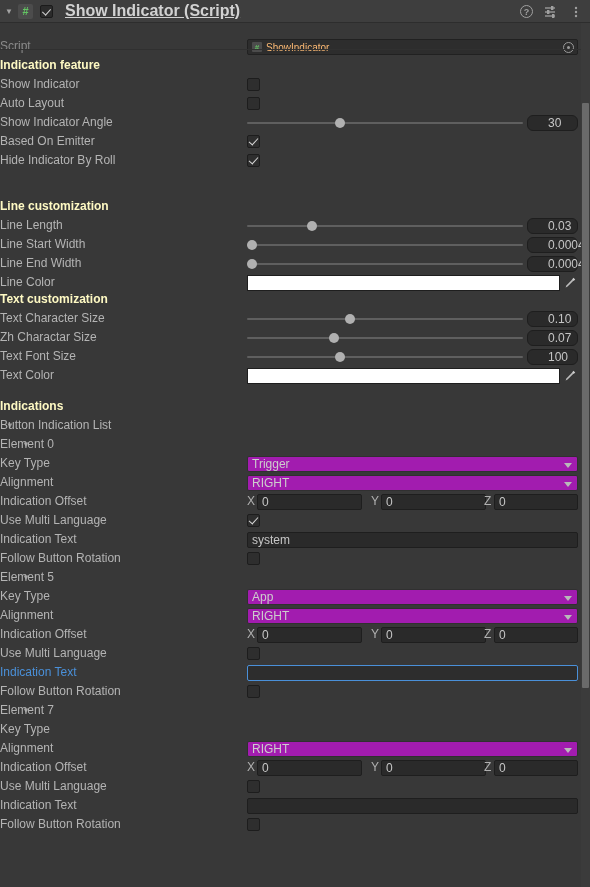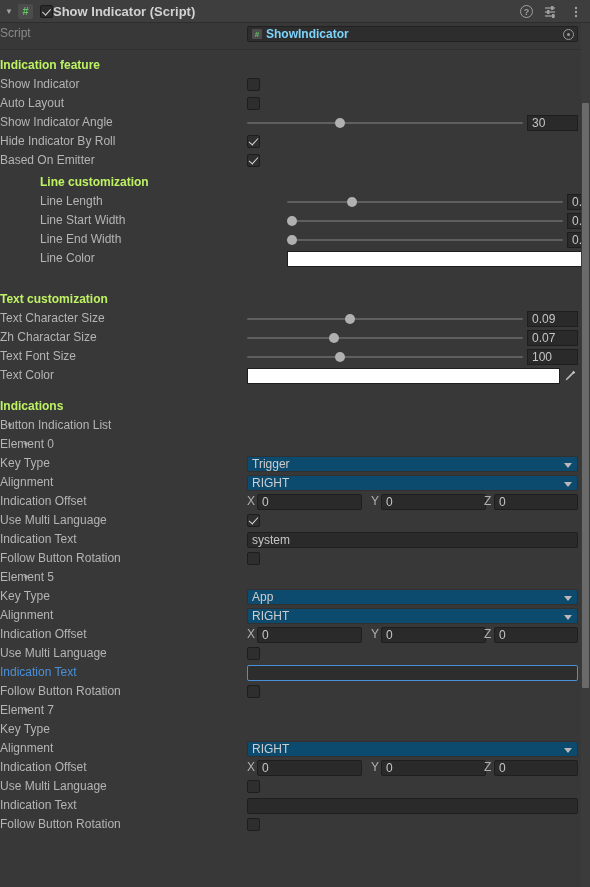--- a/index.html
+++ b/index.html
@@ -31,37 +31,37 @@
   .hdr-check {
     width: 13px; height: 13px; background: #2b2b2b; border: 1px solid #1b1b1b;
     border-radius: 2px; margin-left: 7px; position: relative;
   }
   .hdr-check.on::after {
     content: ""; position: absolute; left: 3px; top: 1px;
     width: 4px; height: 7px; border: solid #d2d2d2;
     border-width: 0 1.6px 1.6px 0; transform: rotate(42deg);
   }
   .comp-title {
-    margin-left: 0; color: #d2d2d2; font-size: 13px; font-weight: bold;
+    margin-left: 12px; color: #d2d2d2; font-size: 16px; font-weight: bold; text-decoration: underline;
   }
   .hdr-icons { position: absolute; right: 7px; top: 0; height: 23px; display: flex; align-items: center; gap: 11px; }
   .ic { width: 14px; height: 14px; position: relative; }
   .ic-help { border: 1.3px solid #a0a0a0; border-radius: 50%; width: 13px; height: 13px;
              display:flex; align-items:center; justify-content:center; font-size:9px; color:#a0a0a0; font-weight:bold; }
   .ic-preset svg, .ic-menu svg { display: block; }
 
   
   .row { position: relative; height: 19px; }
   .row .lbl {
     position: absolute; left: 0; top: 0; height: 19px; line-height: 19px;
     color: #b4b4b4; font-size: 12px; white-space: nowrap;
   }
   .lbl.dim { color: #8a8a8a; }
   .lbl.focus { color: #4a90d9; }
-  .lbl.bold { color: #bef264; font-weight: bold; }
+  .lbl.bold { color: #fef9c3; font-weight: bold; }
 
   .ind0 { left: 6px; }
   .ind1 { left: 18px; }
   .ind2 { left: 34px; }
   .ind3 { left: 48px; }
 
   .tri {
     position: absolute; top: 0; height: 19px; line-height: 19px;
     color: #9a9a9a; font-size: 8px;
   }
@@ -69,21 +69,21 @@
   
   .objfield {
     position: absolute; left: 247px; top: 2px; width: 331px; height: 16px;
     background: #2d2d2d; border: 1px solid #212121; border-radius: 2px;
     display: flex; align-items: center;
   }
   .objfield .mini-badge {
     width: 10px; height: 10px; background: #4c4c4c; border-radius: 1px; margin-left: 4px;
     display:flex; align-items:center; justify-content:center; color:#63c463; font-size:8px; font-weight:bold;
   }
-  .objfield .objname { margin-left: 4px; color: #7dd3fc; font-size: 12px; font-weight: bold; }
+  .objfield .objname { margin-left: 4px; color: #fdba74; font-size: 10px; }
   .objfield .picker {
     position: absolute; right: 3px; width: 11px; height: 11px;
     border: 1.2px solid #9a9a9a; border-radius: 50%;
     display: flex; align-items: center; justify-content: center;
   }
   .objfield .picker::after { content:""; width:3px; height:3px; background:#9a9a9a; border-radius:50%; }
 
   
   .cbox {
     position: absolute; left: 247px; top: 3px; width: 13px; height: 13px;
@@ -93,22 +93,22 @@
     content: ""; position: absolute; left: 3px; top: 0px;
     width: 4px; height: 8px; border: solid #d8d8d8;
     border-width: 0 1.7px 1.7px 0; transform: rotate(42deg);
   }
 
   
   .slider { position: absolute; left: 247px; top: 9px; width: 276px; height: 2px; background: #5f5f5f; border-radius: 1px; }
   .knob { position: absolute; top: -4px; width: 10px; height: 10px; background: #b0b0b0; border-radius: 50%; }
   .numfield {
     position: absolute; left: 527px; top: 2px; width: 51px; height: 16px;
-    background: #2a2a2a; border: 1px solid #1e1e1e; border-radius: 0;
-    color: #c6c6c6; font-size: 12px; line-height: 14px; padding-left: 4px;
+    background: #2a2a2a; border: 1px solid #1e1e1e; border-radius: 6px;
+    color: #c6c6c6; font-size: 12px; line-height: 14px; padding-left: 20px;
   }
 
   
   .colorsw {
     position: absolute; left: 247px; top: 2px; width: 313px; height: 16px;
     background: #ffffff; border: 1px solid #1e1e1e;
   }
   .eyedrop { position: absolute; left: 563px; top: 3px; width: 14px; height: 14px; }
 
   
@@ -116,21 +116,21 @@
     position: absolute; left: 247px; top: 2px; width: 331px; height: 16px;
     background: #2a2a2a; border: 1px solid #1e1e1e; border-radius: 2px;
     color: #c6c6c6; font-size: 12px; line-height: 14px; padding-left: 4px;
     white-space: nowrap; overflow: hidden;
   }
   .txtfield.focused { border: 1px solid #4a90d9; background: #2d2d2d; }
 
   
   .dropdown {
     position: absolute; left: 247px; top: 2px; width: 331px; height: 16px;
-    background: #0c4a6e; border: 1px solid #303030; border-radius: 2px;
+    background: #a21caf; border: 1px solid #303030; border-radius: 2px;
     color: #cdcdcd; font-size: 12px; line-height: 14px; padding-left: 4px;
     white-space: nowrap; overflow: hidden;
   }
   .dd-arrow { position: absolute; right: 5px; top: 6px; width: 0; height: 0;
     border-left: 4px solid transparent; border-right: 4px solid transparent; border-top: 5px solid #b9b9b9; }
 
   
   .vec { position: absolute; left: 247px; top: 0; height: 19px; }
   .vec .axis { position: absolute; top: 0; height: 19px; line-height: 19px; color: #b0b0b0; font-size: 12px; }
   .vec .vfield {
@@ -178,21 +178,21 @@
       <div class="ic ic-menu">
         <svg width="14" height="14" viewBox="0 0 14 14">
           <circle cx="7" cy="3" r="1.2" fill="#a0a0a0"></circle>
           <circle cx="7" cy="7" r="1.2" fill="#a0a0a0"></circle>
           <circle cx="7" cy="11" r="1.2" fill="#a0a0a0"></circle>
         </svg>
       </div>
     </div>
   </div>
 
-  <div class="row" style="margin-top:1px;">
+  <div class="row" style="margin-top:14px;">
     <div class="lbl dim ind0">Script</div>
     <div class="objfield">
       <div class="mini-badge">#</div>
       <div class="objname">ShowIndicator</div>
       <div class="picker"></div>
     </div>
   </div>
 
   <div class="sep" style="top:49px;"></div>
 
@@ -209,30 +209,30 @@
       <div class="cbox"></div>
     </div>
     <div class="row">
       <div class="lbl ind0">Show Indicator Angle</div>
       <div class="slider">
         <div class="knob" style="left:88px;"></div>
       </div>
       <div class="numfield">30</div>
     </div>
     <div class="row">
+      <div class="lbl ind0">Based On Emitter</div>
+      <div class="cbox on"></div>
+    </div>
+    <div class="row">
       <div class="lbl ind0">Hide Indicator By Roll</div>
       <div class="cbox on"></div>
     </div>
-    <div class="row">
-      <div class="lbl ind0">Based On Emitter</div>
-      <div class="cbox on"></div>
-    </div>
-  </div>
-
-  <div style="position:absolute; top:173px; left:0; right:0;margin-left:40px;">
+  </div>
+
+  <div style="position:absolute; top:197px; left:0; right:0;">
     <div class="row">
       <div class="lbl bold ind0">Line customization</div>
     </div>
     <div class="row">
       <div class="lbl ind0">Line Length</div>
       <div class="slider">
         <div class="knob" style="left:60px;"></div>
       </div>
       <div class="numfield">0.03</div>
     </div>
@@ -264,21 +264,21 @@
 
   <div style="position:absolute; top:290px; left:0; right:0;">
     <div class="row">
       <div class="lbl bold ind0">Text customization</div>
     </div>
     <div class="row">
       <div class="lbl ind0">Text Character Size</div>
       <div class="slider">
         <div class="knob" style="left:98px;"></div>
       </div>
-      <div class="numfield">0.09</div>
+      <div class="numfield">0.10</div>
     </div>
     <div class="row">
       <div class="lbl ind0">Zh Charactar Size</div>
       <div class="slider">
         <div class="knob" style="left:82px;"></div>
       </div>
       <div class="numfield">0.07</div>
     </div>
     <div class="row">
       <div class="lbl ind0">Text Font Size</div>

